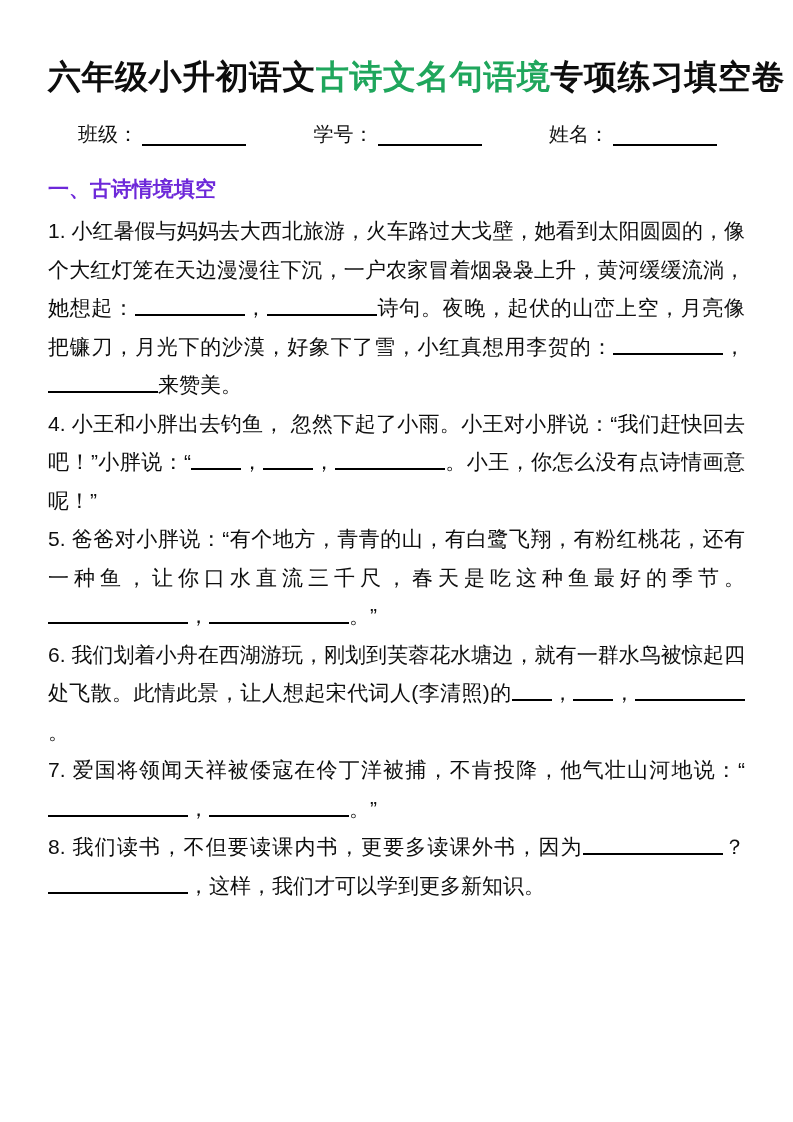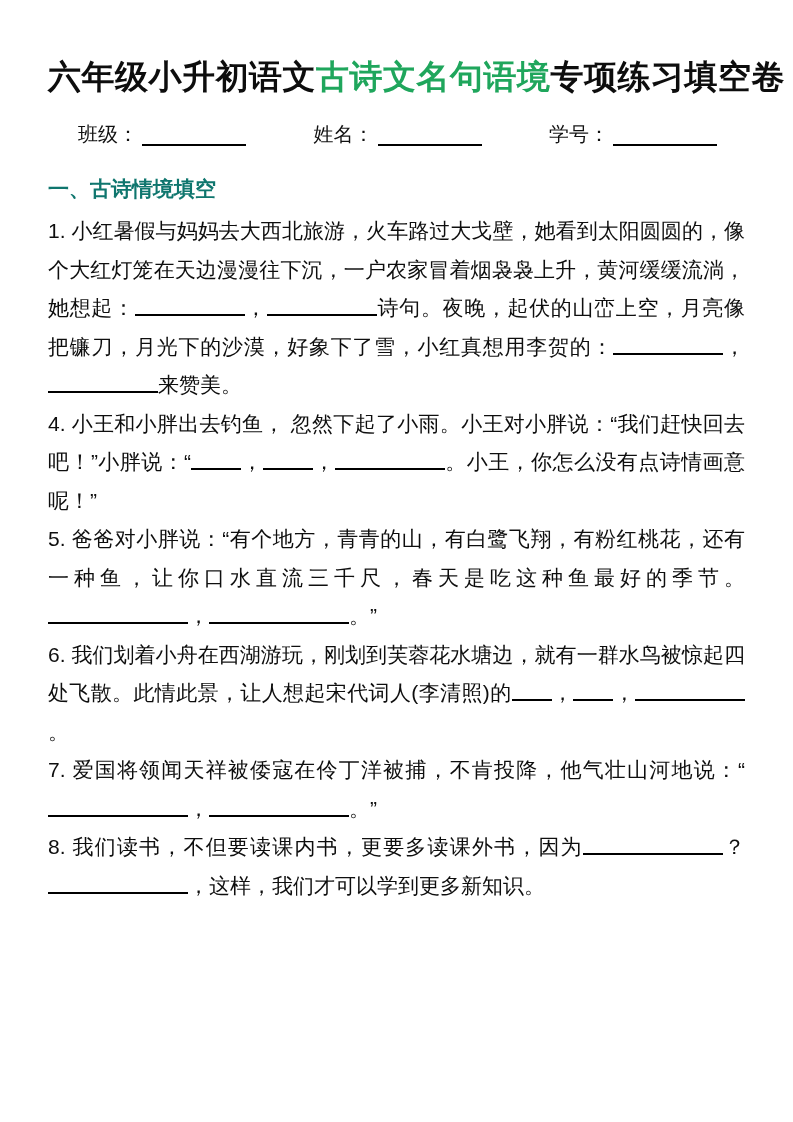--- a/index.html
+++ b/index.html
@@ -74,30 +74,30 @@
 <div class="page">
 
   <h1 class="title"><span>六年级小升初语文</span><span class="hl" style="color: rgb(31, 166, 92);">古诗文名句语境</span><span>专项练习填空卷</span></h1>
 
   <div class="info-row">
     <div class="info-field">
       <span>班级：</span>
       <span class="info-blank"></span>
     </div>
     <div class="info-field">
-      <span>姓名：</span>
+      <span>学号：</span>
       <span class="info-blank"></span>
     </div>
     <div class="info-field">
-      <span>学号：</span>
+      <span>姓名：</span>
       <span class="info-blank"></span>
     </div>
   </div>
 
-  <h2 class="section" style="color: #0f766e;">一、古诗情境填空</h2>
+  <h2 class="section" style="color: #6d28d9;">一、古诗情境填空</h2>
 
   <div class="questions">
       <p class="question">1. 小红暑假与妈妈去大西北旅游，火车路过大戈壁，她看到太阳圆圆的，像个大红灯笼在天边漫漫往下沉，一户农家冒着烟袅袅上升，黄河缓缓流淌，她想起：<span class="blank" style="width:110px"></span>，<span class="blank" style="width:110px"></span>诗句。夜晚，起伏的山峦上空，月亮像把镰刀，月光下的沙漠，好象下了雪，小红真想用李贺的：<span class="blank" style="width:110px"></span>，<span class="blank" style="width:110px"></span>来赞美。</p>
       <p class="question">4. 小王和小胖出去钓鱼， 忽然下起了小雨。小王对小胖说：“我们赶快回去吧！”小胖说：“<span class="blank" style="width:50px"></span>，<span class="blank" style="width:50px"></span>，<span class="blank" style="width:110px"></span>。小王，你怎么没有点诗情画意呢！”</p>
       <p class="question">5. 爸爸对小胖说：“有个地方，青青的山，有白鹭飞翔，有粉红桃花，还有一种鱼，让你口水直流三千尺，春天是吃这种鱼最好的季节。<span class="blank" style="width:140px"></span>，<span class="blank" style="width:140px"></span>。”</p>
       <p class="question">6. 我们划着小舟在西湖游玩，刚划到芙蓉花水塘边，就有一群水鸟被惊起四处飞散。此情此景，让人想起宋代词人(李清照)的<span class="blank" style="width:40px"></span>，<span class="blank" style="width:40px"></span>，<span class="blank" style="width:110px"></span>。</p>
       <p class="question">7. 爱国将领闻天祥被倭寇在伶丁洋被捕，不肯投降，他气壮山河地说：“<span class="blank" style="width:140px"></span>，<span class="blank" style="width:140px"></span>。”</p>
       <p class="question">8. 我们读书，不但要读课内书，更要多读课外书，因为<span class="blank" style="width:140px"></span>？<span class="blank" style="width:140px"></span>，这样，我们才可以学到更多新知识。</p>
     </div>
 

